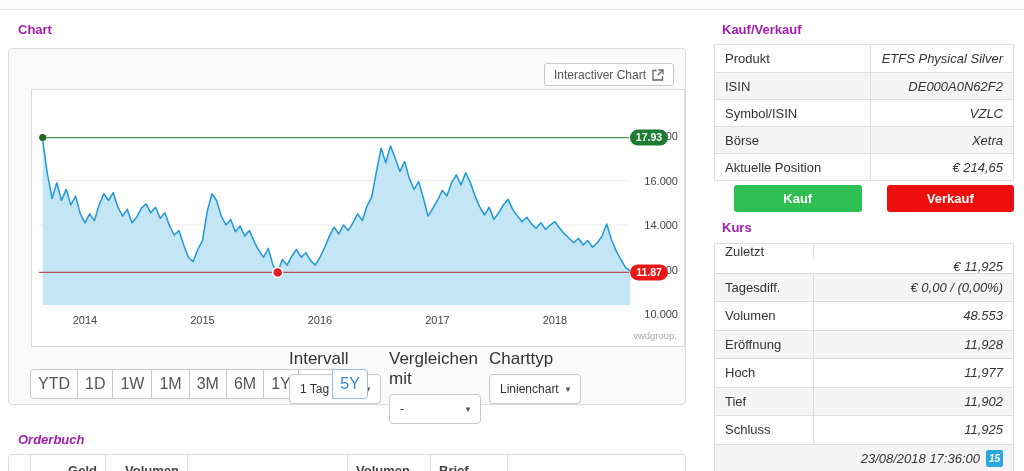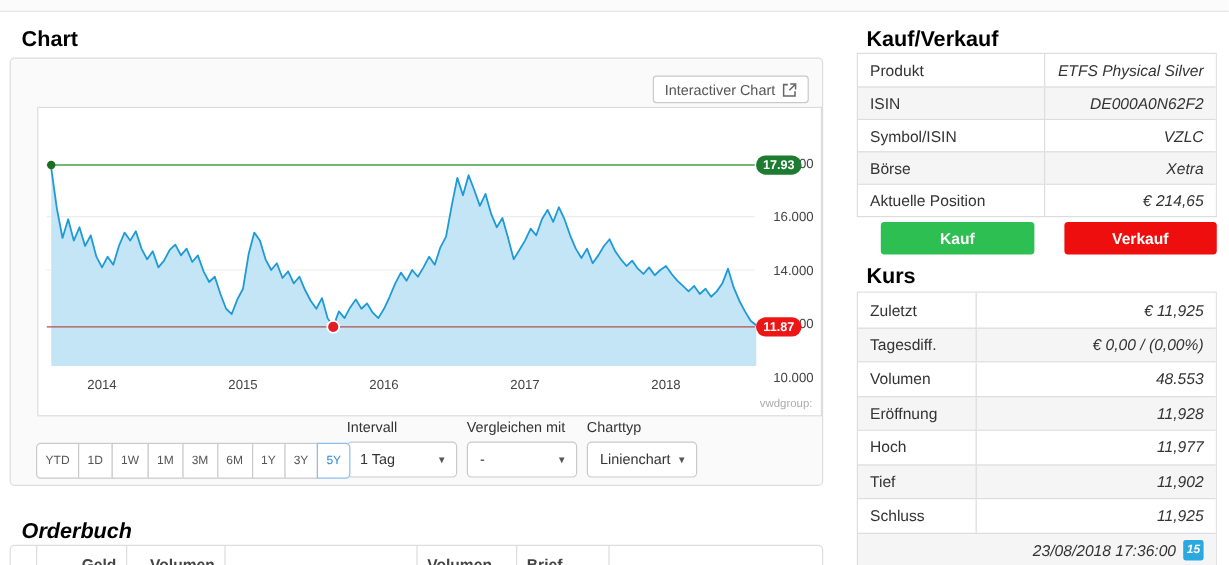--- a/index.html
+++ b/index.html
@@ -3,43 +3,43 @@
 <meta charset="utf-8">
 <style>
   * { margin:0; padding:0; box-sizing:border-box; }
   html,body { width:1024px; height:471px; overflow:hidden; background:#fff;
               font-family:"Liberation Sans", sans-serif; color:#333; }
   .page { position:relative; width:1024px; height:471px; }
 
   .topbar { position:absolute; left:0; top:0; width:1024px; height:10px;
             background:#fbfbfb; border-bottom:1px solid #e6e6e6; }
 
-  .h-title { position:absolute; font-size:18px; font-weight:bold; color:#000000; }
+  .h-title { position:absolute; font-size:13px; font-weight:bold; color:#a21caf; }
 
   .card { position:absolute; background:#fafafa; border:1px solid #ddd; border-radius:4px; }
   .chart-card { left:8px; top:48px; width:678px; height:357px; }
 
   .ichart-btn { position:absolute; top:14px; right:11px; height:23px;
                 display:inline-flex; align-items:center; gap:6px; padding:0 9px;
                 background:#fff; border:1px solid #c9c9c9; border-radius:3px;
                 font-family:"Liberation Sans",sans-serif; font-size:12px; color:#555; cursor:pointer; }
 
   .plot-region { position:absolute; left:22px; top:40px; width:654px; height:258px;
                  background:#fff; border:1px solid #dcdcdc; }
 
   .range-group { position:absolute; left:21px; top:320px; display:flex; }
   .range-btn { height:30px; padding:0 7px; min-width:27px; background:#fff;
                border:1px solid #c9c9c9; margin-left:-1px; font-family:"Liberation Sans",sans-serif;
-               font-size:10px; color:#555; cursor:pointer; position:relative; }
+               font-size:16px; color:#555; cursor:pointer; position:relative; }
   .range-btn:first-child { border-radius:4px 0 0 4px; margin-left:0; min-width:34px; }
   .range-btn:last-child { border-radius:0 4px 4px 0; }
   .range-btn.sel { color:#2a88d9; border-color:#8bc0ee; z-index:2; }
 
   .ctl-group { position:absolute; width:92px; }
-  .ctl-label { font-size:12px; color:#333; margin-bottom:5px; }
+  .ctl-label { font-size:17px; color:#333; margin-bottom:5px; }
   .ctl-select { height:30px; width:92px; background:#fff; border:1px solid #c9c9c9; border-radius:4px;
                 display:flex; align-items:center; justify-content:space-between;
                 padding:0 8px 0 10px; font-size:12px; color:#333; cursor:pointer; }
   .caret { font-size:8px; color:#555; }
 
   .orderbuch-card { left:8px; top:454px; width:678px; height:60px; background:#fff;
                     border-radius:4px 4px 0 0; }
   .ob-header { display:flex; height:40px; }
   .ob-cell { border-right:1px solid #ddd; font-size:13px; font-weight:bold; color:#444;
              padding-top:8px; }
@@ -200,21 +200,21 @@
     </div>
 
   <div class="btn-row">
     <button id="buy-btn" style="background: rgb(46, 191, 83);">Kauf</button>
     <button id="sell-btn" style="background: rgb(239, 14, 14);">Verkauf</button>
   </div>
 
   <div class="h-title" style="left:722px; top:220px;">Kurs</div>
 
   <div class="info-table" id="kurs-table" style="left:714px; top:243px;">
-      <div class="it-row" style="height: 28.5px;">
+      <div class="it-row" style="height: 28.5px; flex-direction: column;">
         <div class="it-label" style="width: 99px;">Zuletzt</div>
         <div class="it-value">
           <span>€ 11,925</span>
         </div>
       </div>
       <div class="it-row stripe" style="height: 28.5px;">
         <div class="it-label" style="width: 99px;">Tagesdiff.</div>
         <div class="it-value">
           <span>€ 0,00 / (0,00%)</span>
         </div>

